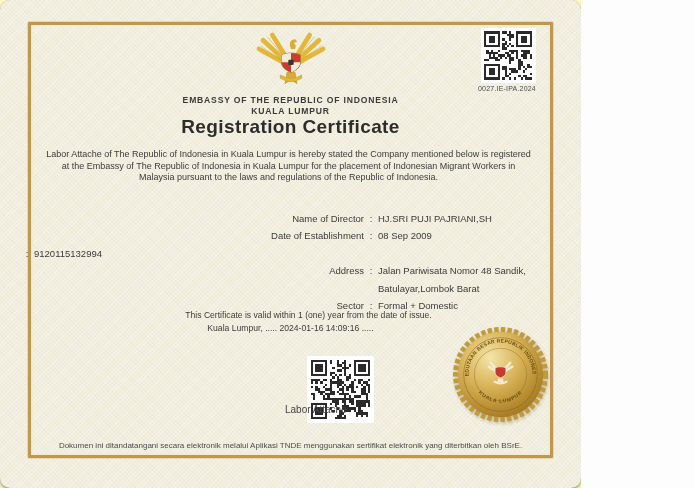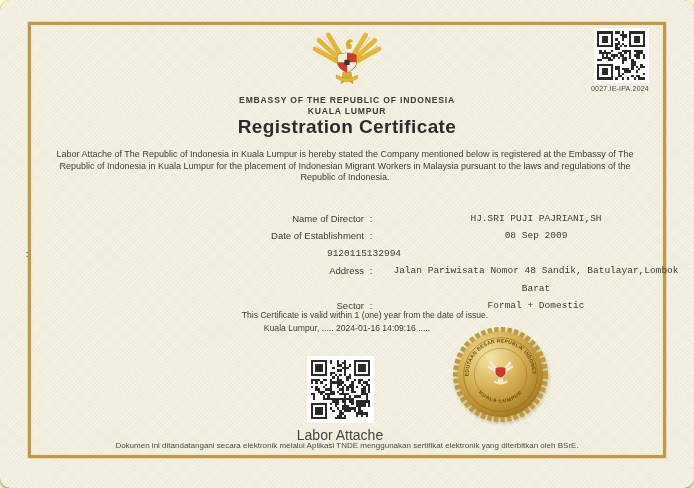--- a/index.html
+++ b/index.html
@@ -1,16 +1,16 @@
 <!DOCTYPE html>
 <html><head>
 <meta charset="utf-8">
 <style>
   html,body{margin:0;padding:0;background:#fdfdfd;font-family:"Liberation Sans",sans-serif;}
-  .stage{position:relative;width:694px;height:488px;overflow:hidden;background:#fef9c3;}
+  .stage{position:relative;width:581px;height:488px;overflow:hidden;background:#fef9c3;}
   .certificate{
     position:absolute;inset:0;
     background-color:#f1eedd;
     background-image:
       repeating-linear-gradient(135deg, rgba(255,255,255,.30) 0 1px, transparent 1px 3px),
       repeating-linear-gradient(45deg, rgba(120,110,80,.035) 0 1px, transparent 1px 3px);
     border-radius:10px;
     box-shadow:0 2px 3px rgba(0,0,0,.35), 0 0 1px rgba(0,0,0,.25);
   }
   .frame{
@@ -25,26 +25,26 @@
   .embassy{position:absolute;left:0;right:0;top:95px;text-align:center;
     font-size:8.6px;letter-spacing:.8px;color:#3a3a3a;line-height:10.5px;font-weight:bold;}
   .title{position:absolute;left:0;right:0;top:116px;text-align:center;
     font-size:19px;letter-spacing:.4px;color:#2c2c2c;font-weight:bold;}
   .bodytext{position:absolute;left:46px;right:50px;top:149px;text-align:center;
     font-size:9px;line-height:11.6px;color:#3b3b3b;}
   .fields{position:absolute;left:0;right:0;top:210px;font-size:9.5px;color:#3a3a3a;}
   .frow{display:flex;line-height:17.4px;margin-left:20px;}
   .flabel{width:344px;text-align:right;}
   .fcolon{width:14px;text-align:center;}
-  .fvalue{flex:1;text-align:center;font-family:Liberation Mono, monospace;}
+  .fvalue{flex:1;text-align:left;}
   .validity{position:absolute;left:0;right:0;top:310px;text-align:center;font-size:8.6px;color:#3b3b3b;margin-left:36px;}
   .issue{position:absolute;left:0;right:0;top:323px;text-align:center;font-size:8.6px;color:#3b3b3b;}
   .qr-bottom{position:absolute;left:307px;top:356px;width:67px;height:67px;}
-  .qr-bottom-label{position:absolute;left:285px;top:427px;width:110px;text-align:center;
-    font-size:14px;color:#444;}
+  .qr-bottom-label{position:absolute;left:285px;top:404px;width:110px;text-align:left;
+    font-size:10px;color:#444;}
   .seal{position:absolute;left:452px;top:326px;width:97px;height:97px;
     filter:drop-shadow(1px 2px 1.5px rgba(120,90,30,.35));}
   .footer{position:absolute;left:40px;right:40px;top:441px;text-align:center;
     font-size:8px;color:#4a4a4a;}
 </style>
 </head>
 <body>
 
 <div class="stage">
   <div class="certificate">

